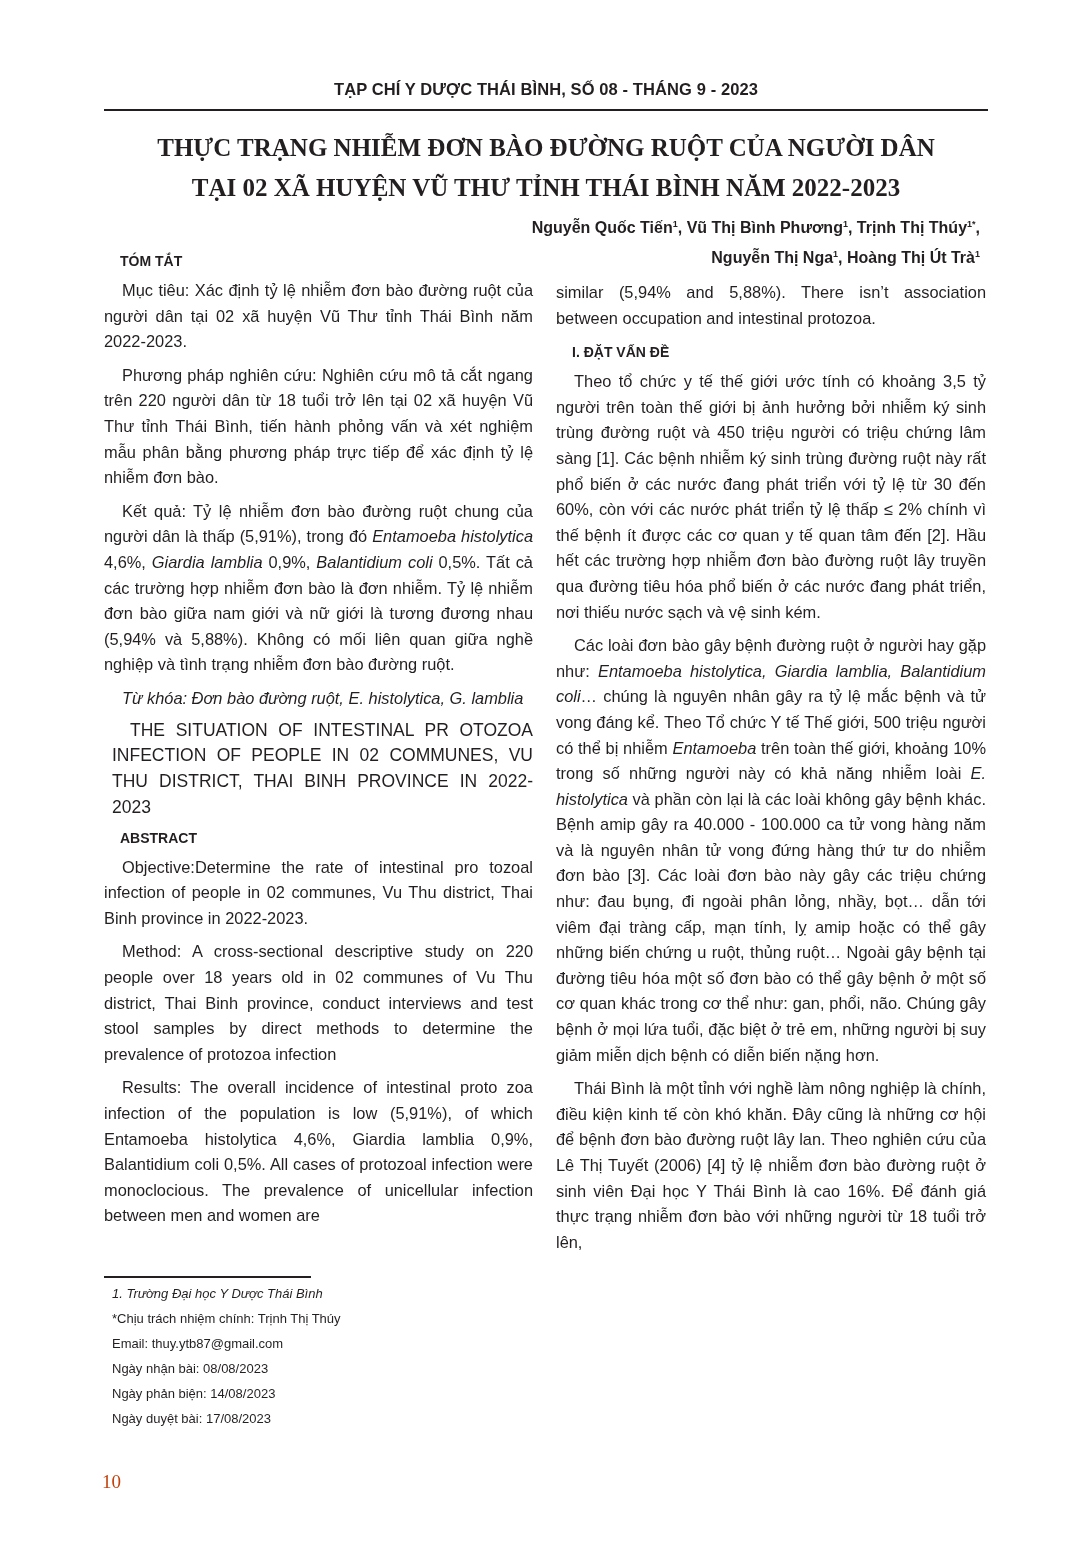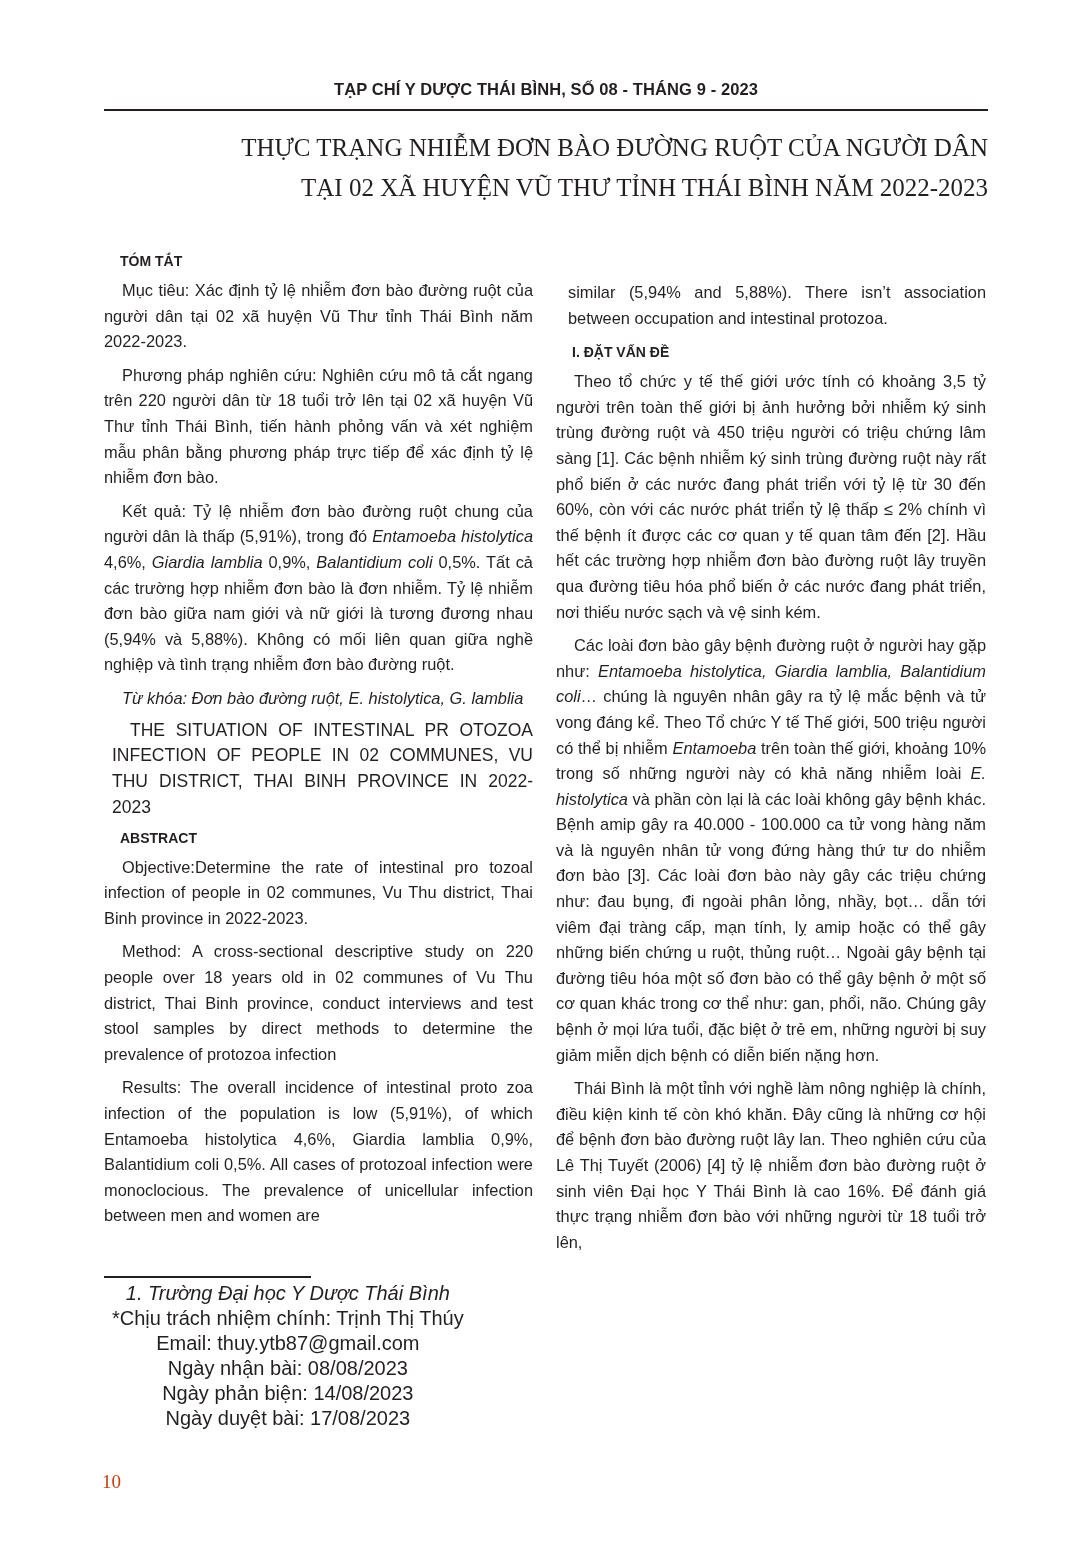--- a/index.html
+++ b/index.html
@@ -4,55 +4,59 @@
 <style>
   html, body { margin: 0; padding: 0; background: #ffffff; }
   body { width: 1090px; height: 1541px; position: relative; overflow: hidden; color: #231f20; }
   .page { position: absolute; left: 0; top: 0; width: 1090px; height: 1541px; }
   .running-head {
     position: absolute; left: 106px; top: 80px; width: 880px; text-align: center;
     font-family: "Liberation Sans", sans-serif; font-weight: bold; font-size: 16.5px; letter-spacing: 0.1px; color: #231f20;
   }
   .head-rule { position: absolute; left: 104px; top: 109px; width: 884px; height: 2px; background: #231f20; }
   .title {
-    position: absolute; left: 104px; top: 128px; width: 884px; text-align: right;
-    font-family: "Liberation Serif", serif; font-weight: normal; font-size: 25px; line-height: 40px; color: #231f20;
+    position: absolute; left: 104px; top: 128px; width: 884px; text-align: center;
+    font-family: "Liberation Serif", serif; font-weight: bold; font-size: 25px; line-height: 40px; color: #231f20;
   }
   .authors {
     position: absolute; right: 110px; top: 211px; text-align: right;
     font-family: "Liberation Sans", sans-serif; font-weight: bold; font-size: 16px; line-height: 26px;
   }
   .authors sup { font-size: 9px; vertical-align: 6px; }
   .col { position: absolute; font-family: "Liberation Sans", sans-serif; font-size: 16.4px; line-height: 25.6px; color: #231f20; }
   .col-left { left: 104px; top: 248px; width: 429px; }
   .col-right { left: 556px; top: 280px; width: 430px; }
   .p { margin: 0 0 8px 0; text-align: justify; text-indent: 18px; hyphens: none; }
-  .p.noindent { text-indent: 0; margin-left: 12px; }
+  .p.noindent { text-indent: 0; }
   .h { margin: 0 0 4px 0; font-weight: bold; font-size: 14px; text-indent: 16px; line-height: 26px; }
   .en-title { margin: 0 0 4px 8px; font-weight: normal; font-size: 17.5px; line-height: 25.8px; text-align: justify; text-indent: 18px; text-align-last: left; }
   b { font-weight: normal; }
   i { font-style: italic; }
   .footnote-rule { position: absolute; left: 104px; top: 1276px; width: 207px; height: 1.5px; background: #231f20; }
-  .footnotes { position: absolute; left: 112px; top: 1281px; font-family: "Liberation Sans", sans-serif; font-size: 20px; line-height: 25px; color: #231f20; text-align: center; }
+  .footnotes { position: absolute; left: 112px; top: 1281px; font-family: "Liberation Sans", sans-serif; font-size: 13px; line-height: 25px; color: #231f20; }
   .footnotes div { white-space: nowrap; }
   .page-number { position: absolute; left: 102px; top: 1471px; font-family: "Liberation Serif", serif; font-size: 19px; color: #c2410c; }
 </style>
 </head>
 <body>
 
 <div class="page">
 
   <div class="running-head">TẠP CHÍ Y DƯỢC THÁI BÌNH, SỐ 08 - THÁNG 9 - 2023</div>
   <div class="head-rule"></div>
 
   <div class="title">
     <div>THỰC TRẠNG NHIỄM ĐƠN BÀO ĐƯỜNG RUỘT CỦA NGƯỜI DÂN</div>
     <div>TẠI 02 XÃ HUYỆN VŨ THƯ TỈNH THÁI BÌNH NĂM 2022-2023</div>
   </div>
 
+  <div class="authors">
+    <div><span>Nguyễn Quốc Tiến</span><sup>1</sup>, <span>Vũ Thị Bình Phương</span><sup>1</sup>, <span>Trịnh Thị Thúy</span><sup>1*</sup>,</div>
+    <div><span>Nguyễn Thị Nga</span><sup>1</sup>, <span>Hoàng Thị Út Trà</span><sup>1</sup></div>
+  </div>
 
   <div class="col col-left">
     <div class="h">TÓM TẮT</div>
 
     <p class="p"><b>Mục tiêu:</b><span> Xác định tỷ lệ nhiễm đơn bào đường ruột của người dân tại 02 xã huyện Vũ Thư tỉnh Thái Bình năm 2022-2023.</span></p>
 
     <p class="p"><b>Phương pháp nghiên cứu:</b><span> Nghiên cứu mô tả cắt ngang trên 220 người dân từ 18 tuổi trở lên tại 02 xã huyện Vũ Thư tỉnh Thái Bình, tiến hành phỏng vấn và xét nghiệm mẫu phân bằng phương pháp trực tiếp để xác định tỷ lệ nhiễm đơn bào.</span></p>
 
     <p class="p"><b>Kết quả:</b><span> Tỷ lệ nhiễm đơn bào đường ruột chung của người dân là thấp (5,91%), trong đó </span><i>Entamoeba histolytica</i><span> 4,6%, </span><i>Giardia lamblia</i><span> 0,9%, </span><i>Balantidium coli</i><span> 0,5%. Tất cả các trường hợp nhiễm đơn bào là đơn nhiễm. Tỷ lệ nhiễm đơn bào giữa nam giới và nữ giới là tương đương nhau (5,94% và 5,88%). Không có mối liên quan giữa nghề nghiệp và tình trạng nhiễm đơn bào đường ruột.</span></p>
 

